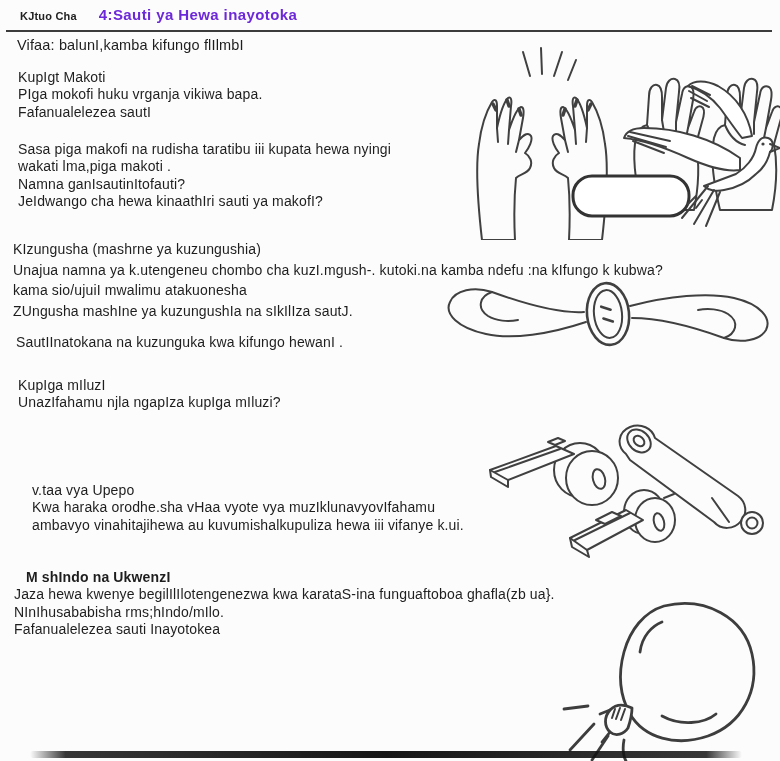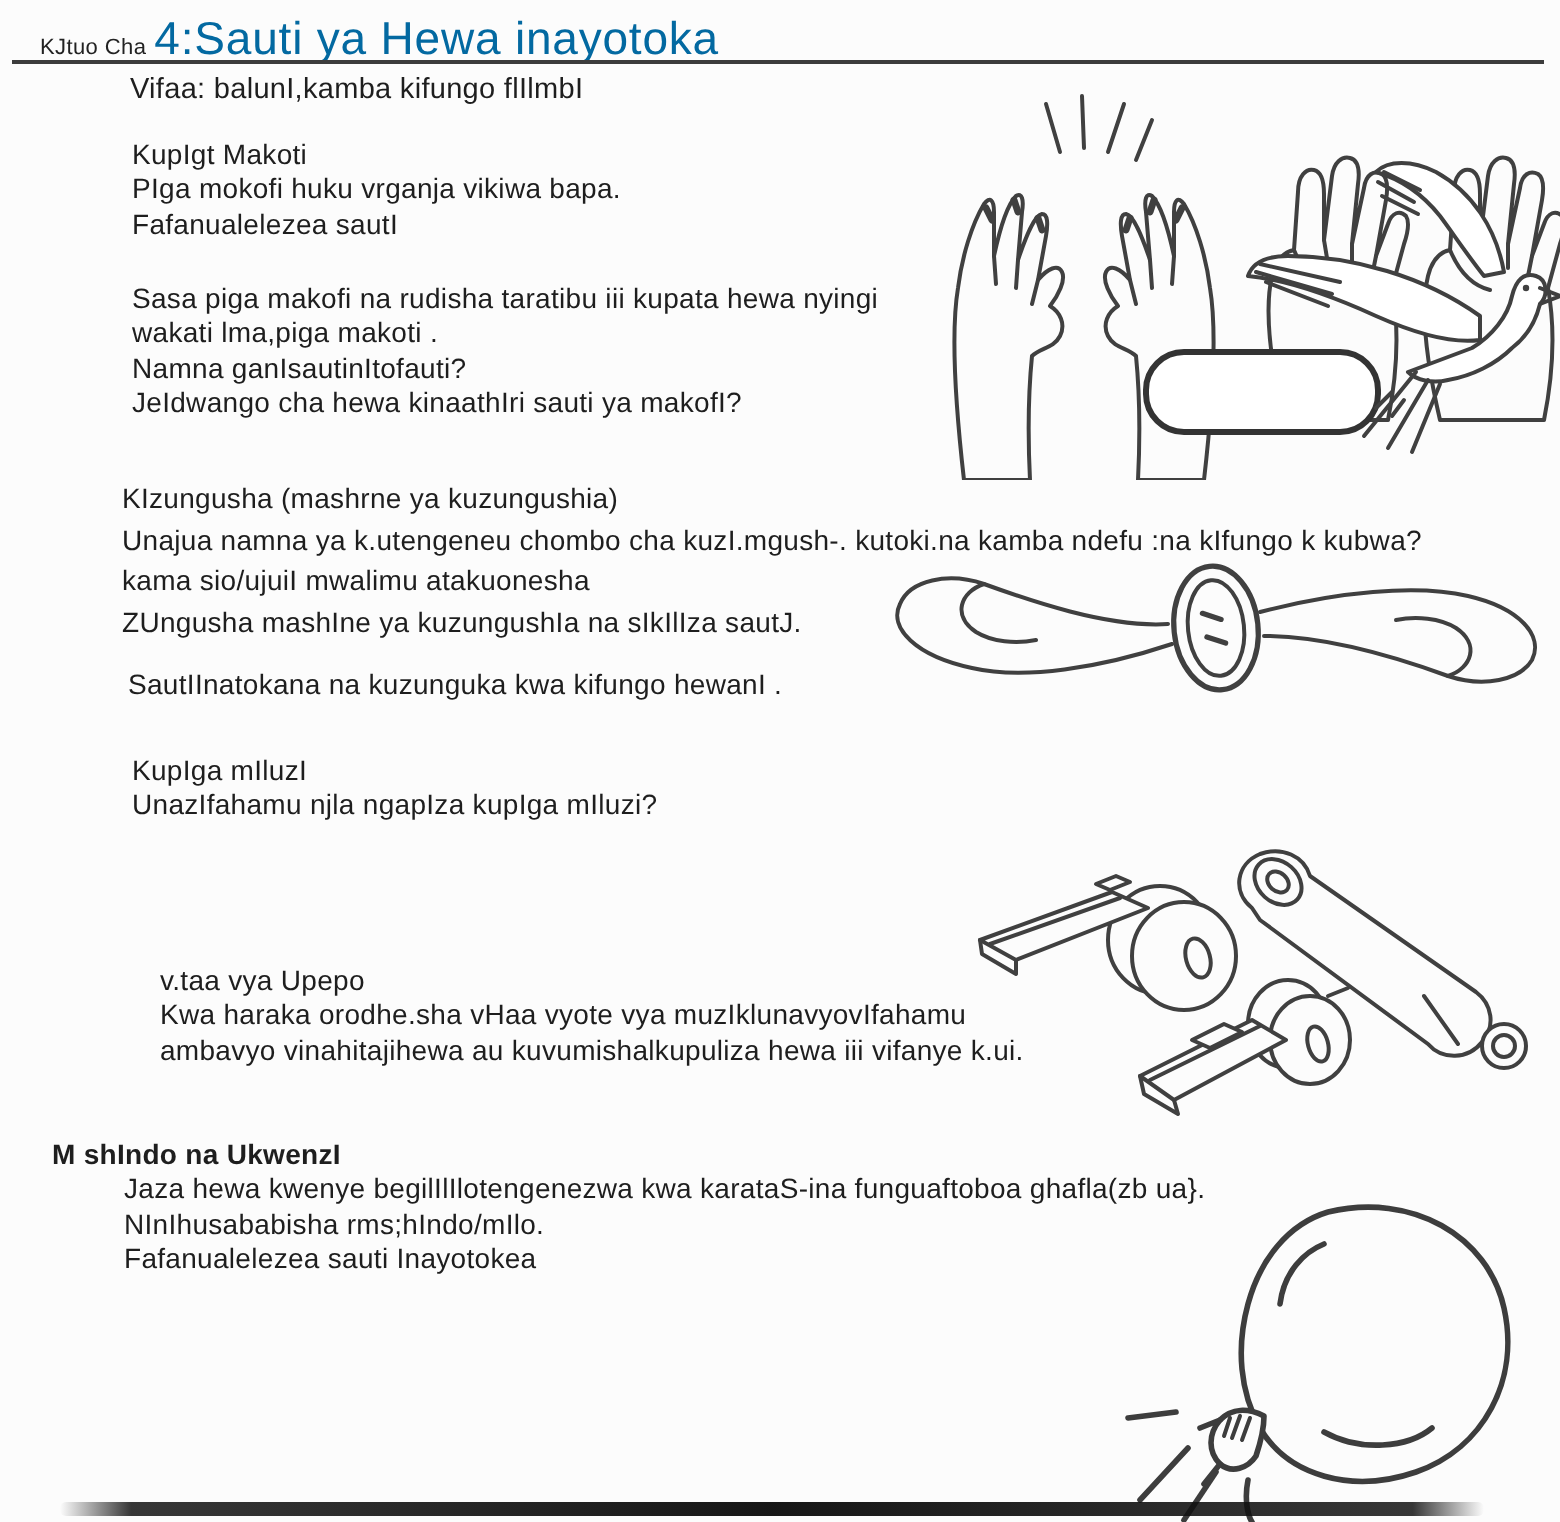--- a/index.html
+++ b/index.html
@@ -1,29 +1,28 @@
 <!DOCTYPE html>
 <html><head>
 <meta charset="utf-8">
 <style>
   html,body{margin:0;padding:0;}
   body{background:#e8e8e8;font-family:"Liberation Sans", sans-serif;}
   .page{
     position:relative;width:780px;height:761px;background:#fcfcfc;
     overflow:hidden;color:#1e1e1e;
   }
-  .header{position:absolute;top:6px;left:20px;display:flex;align-items:baseline;gap:4px;}
+  .header{position:absolute;top:6px;left:20px;display:flex;align-items:baseline;gap:22px;font-weight:bold;}
   .kicker{font-size:11px;color:#222;letter-spacing:.2px;}
-  .title{font-size:23px;color:#0369a1;letter-spacing:.4px;}
+  .title{font-size:15px;color:#6d28d9;letter-spacing:.4px;}
   .rule{position:absolute;top:30px;left:6px;width:766px;height:2px;background:#3c3c3c;}
   .sec{position:absolute;}
   .line{
     font-size:14px;line-height:17.4px;white-space:nowrap;color:#1e1e1e;
     letter-spacing:.15px;
-    margin-left:48px;
   }
   .materials{position:absolute;top:37px;left:17px;font-size:14.5px;}
   .sec-wide .line{line-height:20.6px;}
   .head-indent{margin-left:12px;font-weight:bold;}
   .illus{position:absolute;}
   .illus svg{display:block;}
   .scan-bar{
     position:absolute;top:751px;left:30px;width:712px;height:7px;border-radius:3px;
     background:linear-gradient(90deg, rgba(20,20,20,0) 0%, rgba(20,20,20,.85) 5%,
       rgba(10,10,10,.95) 50%, rgba(20,20,20,.85) 95%, rgba(20,20,20,0) 100%);

